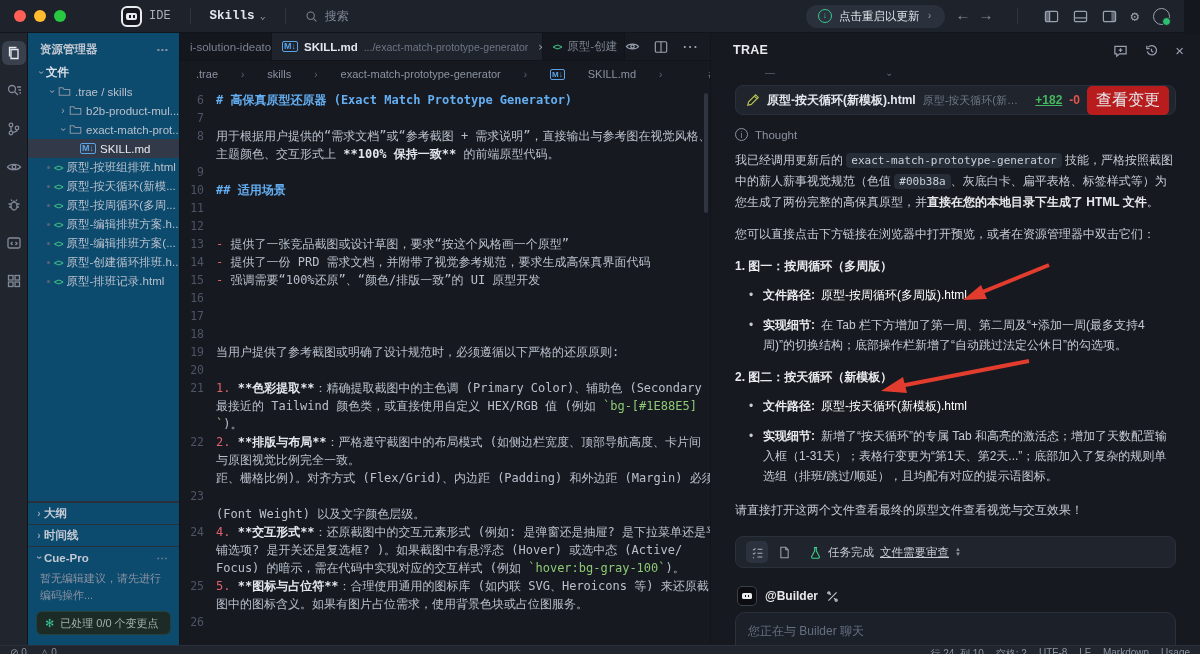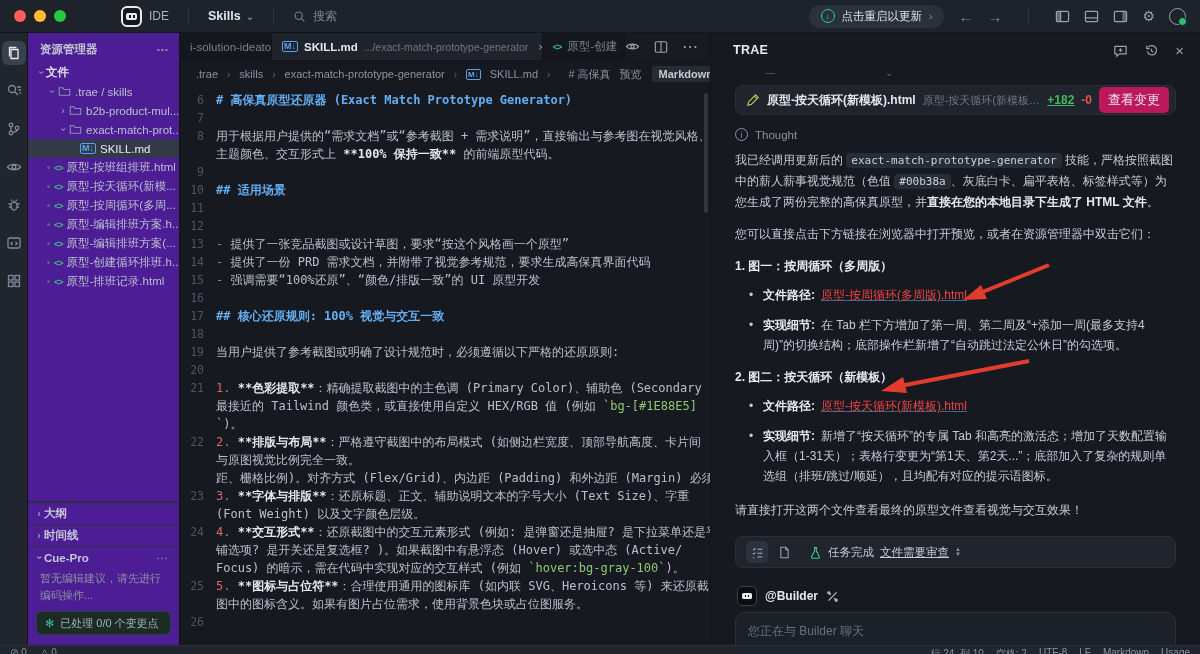--- a/index.html
+++ b/index.html
@@ -1,22 +1,22 @@
 <!DOCTYPE html>
 <html><head>
 <meta charset="utf-8">
 <style>
   * { margin:0; padding:0; box-sizing:border-box; }
   html,body { width:1200px; height:654px; overflow:hidden; background:#14171d;
     font-family:"Liberation Sans","DejaVu Sans",sans-serif; }
   .app { position:relative; width:1200px; height:654px; background:#14171d; color:#c6cbd4; }
 
   
-  .titlebar { position:absolute; left:0; top:0; right:0; height:33px; background:#1d222b;
-    display:flex; align-items:center; border-bottom:1px solid #11141a; }
+  .titlebar { position:absolute; left:0; top:0; right:16px; height:33px; background:#1d222b;
+    display:flex; align-items:center; border-bottom:1px solid #11141a;font-family:Liberation Mono, monospace; }
   .traffic { display:flex; gap:8px; margin-left:14px; }
   .tl { width:12px; height:12px; border-radius:50%; }
   .tl.r{background:#ff5f57}.tl.y{background:#febc2e}.tl.g{background:#28c840}
   .trae-logo { width:21px; height:21px; border:2px solid #e8eaee; border-radius:6px; background:#14171d;
     display:flex; align-items:center; justify-content:center; }
   .trae-logo .band { width:11px; height:7px; background:#e8eaee; border-radius:2px; display:flex; align-items:center; justify-content:center; gap:2px; }
   .trae-logo .band i { width:2px; height:3px; background:#14171d; display:block; }
   .tb-group { display:flex; align-items:center; gap:7px; margin-left:55px; }
   .tb-label { color:#aab1bd; font-size:12px; }
   .tb-sep { width:1px; height:16px; background:#2e3440; margin:0 12px; }
@@ -35,21 +35,21 @@
     border-radius:50%; background:#2fbf71; border:1.5px solid #1d222b; }
 
   
   .activitybar { position:absolute; left:0; top:33px; bottom:9px; width:28px; background:#20252e;
     border-right:1px solid #11141a; display:flex; flex-direction:column; align-items:center; padding-top:8px; gap:14px; }
   .act-item { width:24px; height:24px; border-radius:6px; display:flex; align-items:center; justify-content:center; color:#828a99; }
   .act-item.active { background:#39404e; color:#e8eaee; }
   .act-item svg { stroke:currentColor; fill:none; stroke-width:1.3; }
 
   
-  .sidebar { position:absolute; left:28px; top:33px; bottom:9px; width:152px; background:#4c1d95;
+  .sidebar { position:absolute; left:28px; top:33px; bottom:9px; width:152px; background:#0c4a6e;
     border-right:1px solid #11141a; font-size:11.5px; display:flex; flex-direction:column;justify-content:center; }
   .sb-header { display:flex; align-items:center; justify-content:space-between; padding:9px 10px 6px 12px;
     color:#c3c9d3; font-weight:700; font-size:11.5px; }
   .dots { color:#8b93a1; letter-spacing:1px; }
   .tree { }
   .tree-row { display:flex; align-items:center; height:19px; color:#b9c0cc; white-space:nowrap; overflow:hidden; }
   .tree-row.selected { background:#323a49; color:#e8eaee; }
   .twisty { width:10px; font-size:10px; color:#9aa2b0; display:inline-flex; justify-content:center; flex:0 0 10px; }
   .twisty.open { transform:rotate(90deg); }
   .t-icon { margin:0 4px 0 1px; display:inline-flex; align-items:center; flex:0 0 auto; }
@@ -67,21 +67,21 @@
   
   .editor { position:absolute; left:180px; top:33px; bottom:9px; width:530px; background:#16191f; }
   .tabbar { display:flex; height:28px; background:#171a21; border-bottom:1px solid #11141a; align-items:stretch; }
   .tab { display:flex; align-items:center; gap:6px; padding:0 10px; font-size:11.5px; color:#79818f;
     background:#14171d; border-right:1px solid #11141a; white-space:nowrap; overflow:hidden; }
   .tab.active { background:#1e232c; color:#e4e7ec; }
   .tab .dim { color:#6e7685; font-size:10.5px; }
   .tab .close { color:#9aa2b0; margin-left:4px; }
   .tab-actions { margin-left:auto; display:flex; align-items:center; gap:14px; padding-right:12px; color:#9aa2b0; }
   .breadcrumb { height:26px; display:flex; align-items:center; font-size:11px; color:#8b93a1;
-    padding:0 10px 0 16px; gap:9px; white-space:nowrap; }
+    padding:0 10px 0 16px; gap:23px; white-space:nowrap; }
   .bc-sep { color:#5b6472; font-size:10px; }
   .bc-right { margin-left:auto; display:flex; align-items:center; gap:10px; }
   .bc-mode { background:#262b34; border-radius:3px; padding:2px 7px; color:#c3c9d3; font-size:11px; font-weight:700; }
   .code-area { position:relative; font-family:"DejaVu Sans Mono","Liberation Mono",monospace; font-size:12px;
     padding-top:4px; }
   .code-row { display:flex; height:18px; line-height:18px; white-space:nowrap; }
   .gutter { width:36px; flex:0 0 36px; text-align:right; padding-right:12px; color:#4d5566; font-size:11.5px; }
   .ctext { overflow:hidden; }
   .tk-h { color:#64aef2; font-weight:700; }
   .tk-t { color:#b9c0cc; }
@@ -97,34 +97,34 @@
   .rp-title { font-weight:700; font-size:12.5px; color:#e8eaee; letter-spacing:.3px; }
   .rp-actions { margin-left:auto; display:flex; align-items:center; gap:16px; color:#9aa2b0; }
   .rp-body { padding:0 24px; position:relative; }
   .scroll-cut { height:12px; color:#5b6472; font-size:10px; display:flex; gap:110px; padding-left:30px; overflow:hidden; }
   .file-card { background:#1f242d; border:1px solid #2b313c; border-radius:8px; height:30px;
     display:flex; align-items:center; gap:7px; padding:0 6px 0 10px; margin-top:6px; }
   .file-card .fname { color:#e4e7ec; font-weight:700; white-space:nowrap; }
   .file-card .fpath { color:#707886; font-size:11px; white-space:nowrap; overflow:hidden; text-overflow:ellipsis; flex:1; }
   .added { color:#46b860; font-weight:700;text-decoration:underline; }
   .removed { color:#e5534b; font-weight:700; }
-  .btn-view { background:#be185d; color:#e4e7ec; border-radius:5px; font-size:13px; padding:4px 9px; white-space:nowrap; }
+  .btn-view { background:#b91c1c; color:#e4e7ec; border-radius:5px; font-size:16px; padding:4px 9px; white-space:nowrap; }
   .thought-row { display:flex; align-items:center; gap:7px; color:#8b93a1; margin:13px 0 9px 0; font-size:11.5px; }
   .tinfo { width:13px; height:13px; border-radius:50%; border:1.2px solid #8b93a1; font-size:8.5px;
     display:flex; align-items:center; justify-content:center; }
   .rp-p { line-height:20px; color:#c6cbd4; }
   .codechip { font-family:"DejaVu Sans Mono","Liberation Mono",monospace; font-size:11px; background:#272d37;
     border-radius:4px; padding:1px 5px; color:#ccd2db; }
   .rp-b { color:#e8eaee; font-weight:700; }
   .rp-p2 { margin-top:12px; line-height:20px; }
   .num-title { margin-top:14px; font-weight:700; color:#e8eaee; }
   .bullet { display:flex; margin-top:10px; padding-left:14px; line-height:20px; }
   .bullet .bdot { flex:0 0 14px; color:#c6cbd4; }
   .blabel { color:#e8eaee; font-weight:700; margin-right:6px; white-space:nowrap; }
-  .blink { color:#ef4444; text-decoration:underline; text-decoration-color:#3b6890; }
+  .blink { color:#ffffff; text-decoration-color:#3b6890; }
   .closing { margin-top:14px; line-height:20px; }
   .task-card { margin-top:16px; background:#1f242d; border:1px solid #2b313c; border-radius:8px; height:32px;
     display:flex; align-items:center; gap:10px; padding:0 10px; }
   .task-iconbox { width:22px; height:22px; border-radius:5px; background:#2c333f; display:flex; align-items:center; justify-content:center; color:#aab1bd; }
   .task-icon2 { color:#9aa2b0; display:flex; }
   .task-text { display:flex; align-items:center; gap:6px; margin-left:8px; color:#c6cbd4; font-size:11.5px; }
   .task-text .review { text-decoration:underline; }
   .updown { display:flex; flex-direction:column; font-size:6px; color:#8b93a1; line-height:5px; }
   .chat-wrap { margin-top:12px; }
   .builder-row { display:flex; align-items:center; gap:8px; padding:6px 2px; }
@@ -450,21 +450,20 @@
         <div class="code-row">
           <span class="gutter">15</span>
           <span class="ctext"><span class="tk-r">- </span><span class="tk-t">强调需要“100%还原”、“颜色/排版一致”的 UI 原型开发</span></span>
         </div>
         <div class="code-row">
           <span class="gutter">16</span>
           <span class="ctext"></span>
         </div>
         <div class="code-row">
           <span class="gutter">17</span>
-          <span class="ctext"><span class="tk-h">## 核心还原规则: 100% 视觉与交互一致</span></span>
         </div>
         <div class="code-row">
           <span class="gutter">18</span>
           <span class="ctext"></span>
         </div>
         <div class="code-row">
           <span class="gutter">19</span>
           <span class="ctext"><span class="tk-t">当用户提供了参考截图或明确了设计规范时，必须遵循以下严格的还原原则:</span></span>
         </div>
         <div class="code-row">
@@ -490,21 +489,20 @@
         <div class="code-row">
           <span class="gutter"></span>
           <span class="ctext"><span class="tk-t">与原图视觉比例完全一致。</span></span>
         </div>
         <div class="code-row">
           <span class="gutter"></span>
           <span class="ctext"><span class="tk-t">距、栅格比例)。对齐方式 (Flex/Grid)、内边距 (Padding) 和外边距 (Margin) 必须</span></span>
         </div>
         <div class="code-row">
           <span class="gutter">23</span>
-          <span class="ctext"><span class="tk-r">3. </span><span class="tk-b">**字体与排版**</span><span class="tk-t">：还原标题、正文、辅助说明文本的字号大小 (Text Size)、字重</span></span>
         </div>
         <div class="code-row">
           <span class="gutter"></span>
           <span class="ctext"><span class="tk-t">(Font Weight) 以及文字颜色层级。</span></span>
         </div>
         <div class="code-row">
           <span class="gutter">24</span>
           <span class="ctext"><span class="tk-r">4. </span><span class="tk-b">**交互形式**</span><span class="tk-t">：还原截图中的交互元素形式 (例如: 是弹窗还是抽屉? 是下拉菜单还是平</span></span>
         </div>
         <div class="code-row">

